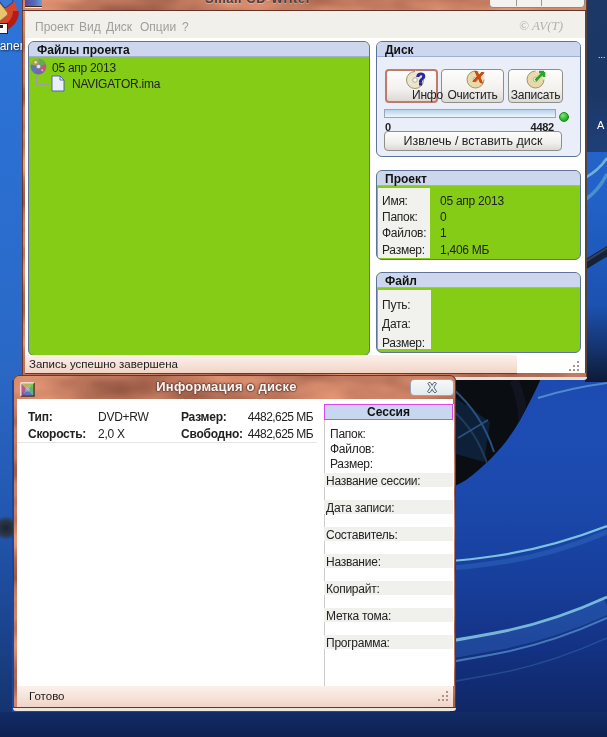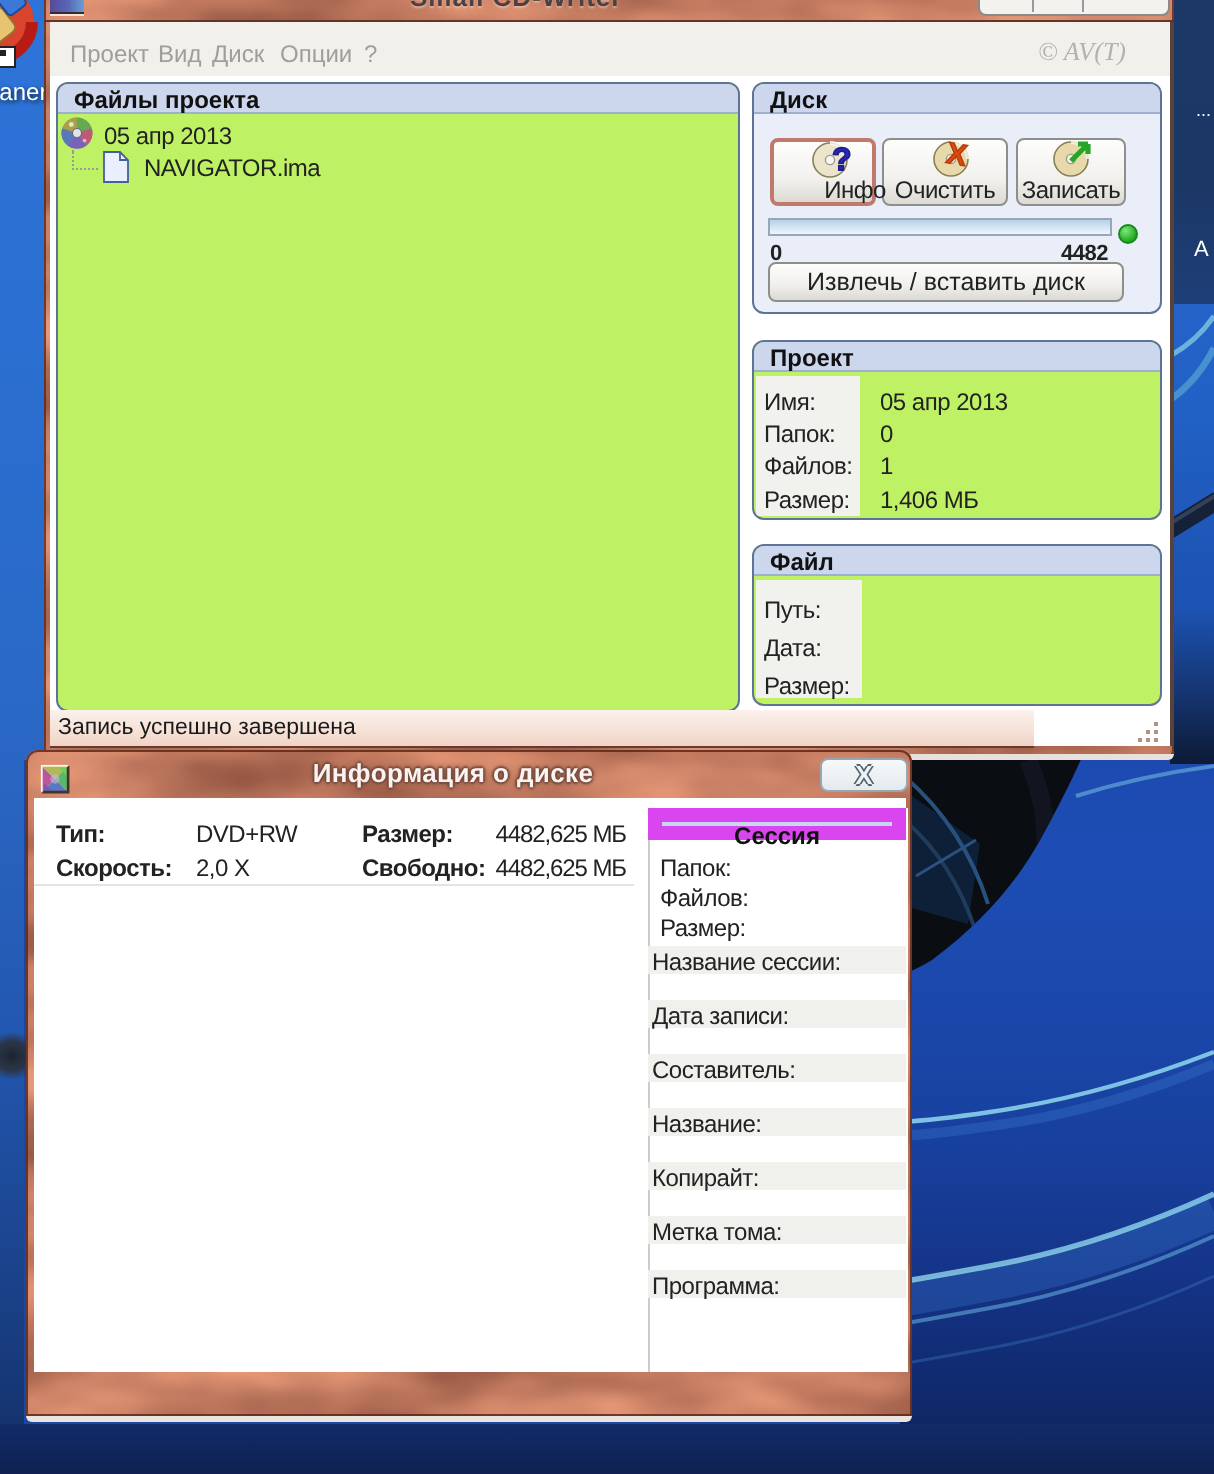--- a/index.html
+++ b/index.html
@@ -8,21 +8,21 @@
   .abs{position:absolute;}
   .marble{
     background:
       radial-gradient(ellipse 120px 30px at 18% 20%, rgba(224,168,148,.8), rgba(224,168,148,0) 70%),
       radial-gradient(ellipse 150px 40px at 55% 90%, rgba(138,79,60,.65), rgba(138,79,60,0) 70%),
       radial-gradient(ellipse 100px 25px at 80% 30%, rgba(210,150,128,.7), rgba(210,150,128,0) 70%),
       radial-gradient(ellipse 90px 30px at 35% 60%, rgba(150,88,68,.5), rgba(150,88,68,0) 70%),
       radial-gradient(ellipse 140px 35px at 95% 80%, rgba(160,95,75,.5), rgba(160,95,75,0) 70%),
       #bd7f6c;
   }
-  .gb{position:absolute;border:1px solid #5e7397;border-radius:6px;background:#bef264;overflow:hidden;}
+  .gb{position:absolute;border:1px solid #5e7397;border-radius:6px;background:#84cc16;overflow:hidden;}
   .gbh{position:absolute;left:0;right:0;top:0;height:15px;background:#ccd7ee;
      border-bottom:1px solid #9cb0cf;font-weight:bold;font-size:12px;color:#111;
      padding:1px 0 0 8px;box-sizing:border-box;line-height:14px;}
   .lbl{font-size:12px;color:#222;letter-spacing:-0.25px;}
   .bold{font-weight:bold;}
 </style>
 </head>
 <body>
 <div id="stage">
   <svg width="0" height="0" style="position:absolute">
@@ -273,35 +273,49 @@
     <div class="abs lbl bold" style="left:17px;top:52px;">Скорость:</div>
     <div class="abs lbl" style="left:87px;top:35px;">DVD+RW</div>
     <div class="abs lbl" style="left:87px;top:52px;">2,0 X</div>
     <div class="abs lbl bold" style="left:170px;top:35px;">Размер:</div>
     <div class="abs lbl bold" style="left:170px;top:52px;">Свободно:</div>
     <div class="abs lbl" style="right:143px;top:35px;white-space:nowrap;letter-spacing:-0.55px;">4482,625 МБ</div>
     <div class="abs lbl" style="right:143px;top:52px;white-space:nowrap;letter-spacing:-0.55px;">4482,625 МБ</div>
     <div class="abs" style="left:6px;top:67px;width:300px;height:1px;background:#e4e4e0;"></div>
 
     <div class="abs" style="left:313px;top:29px;width:129px;height:282px;background:#fff;border-left:1px solid #ccc;"></div>
-    <div class="abs" style="left:313px;top:29px;width:129px;height:16px;background:#c8d7ef;border:7px solid #d946ef;
+    <div class="abs" style="left:313px;top:29px;width:129px;height:16px;background:#c8d7ef;border:1px solid #d946ef;
        box-sizing:border-box;text-align:center;font-size:12px;font-weight:bold;color:#111;line-height:14px;">Сессия</div>
     <div class="abs lbl" style="left:319px;top:52px;">Папок:</div>
     <div class="abs lbl" style="left:319px;top:67px;">Файлов:</div>
     <div class="abs lbl" style="left:319px;top:82px;">Размер:</div>
     <div class="abs" style="left:313px;top:98px;width:129px;height:14px;background:#f0f0ed;"></div>
     <div class="abs lbl" style="left:315px;top:99px;">Название сессии:</div>
     <div class="abs" style="left:313px;top:125px;width:129px;height:14px;background:#f0f0ed;"></div>
     <div class="abs lbl" style="left:315px;top:126px;">Дата записи:</div>
     <div class="abs" style="left:313px;top:152px;width:129px;height:14px;background:#f0f0ed;"></div>
     <div class="abs lbl" style="left:315px;top:153px;">Составитель:</div>
     <div class="abs" style="left:313px;top:179px;width:129px;height:14px;background:#f0f0ed;"></div>
     <div class="abs lbl" style="left:315px;top:180px;">Название:</div>
     <div class="abs" style="left:313px;top:206px;width:129px;height:14px;background:#f0f0ed;"></div>
     <div class="abs lbl" style="left:315px;top:207px;text-align:right;">Копирайт:</div>
     <div class="abs" style="left:313px;top:233px;width:129px;height:14px;background:#f0f0ed;"></div>
     <div class="abs lbl" style="left:315px;top:234px;">Метка тома:</div>
     <div class="abs" style="left:313px;top:260px;width:129px;height:14px;background:#f0f0ed;"></div>
     <div class="abs lbl" style="left:315px;top:261px;">Программа:</div>
 
+    <div class="abs" style="left:6px;top:311px;width:436px;height:21px;
+       background:linear-gradient(180deg,#fbf1ec 0%,#f6e2d8 55%,#f0d4c6 100%);font-size:11.5px;color:#1a1a1a;">
+      <span class="abs" style="left:12px;top:4px;">Готово</span>
+      <svg class="abs" style="left:421px;top:5px;" width="12" height="12" viewBox="0 0 12 12">
+        <g fill="#b09384">
+          <rect x="8" y="0" width="2" height="2"></rect>
+            <rect x="8" y="4" width="2" height="2"></rect>
+            <rect x="8" y="8" width="2" height="2"></rect>
+          <rect x="4" y="4" width="2" height="2"></rect>
+            <rect x="4" y="8" width="2" height="2"></rect>
+          <rect x="0" y="8" width="2" height="2"></rect>
+        </g>
+      </svg>
+    </div>
   </div>
 
 </div>
 
 </body></html>

